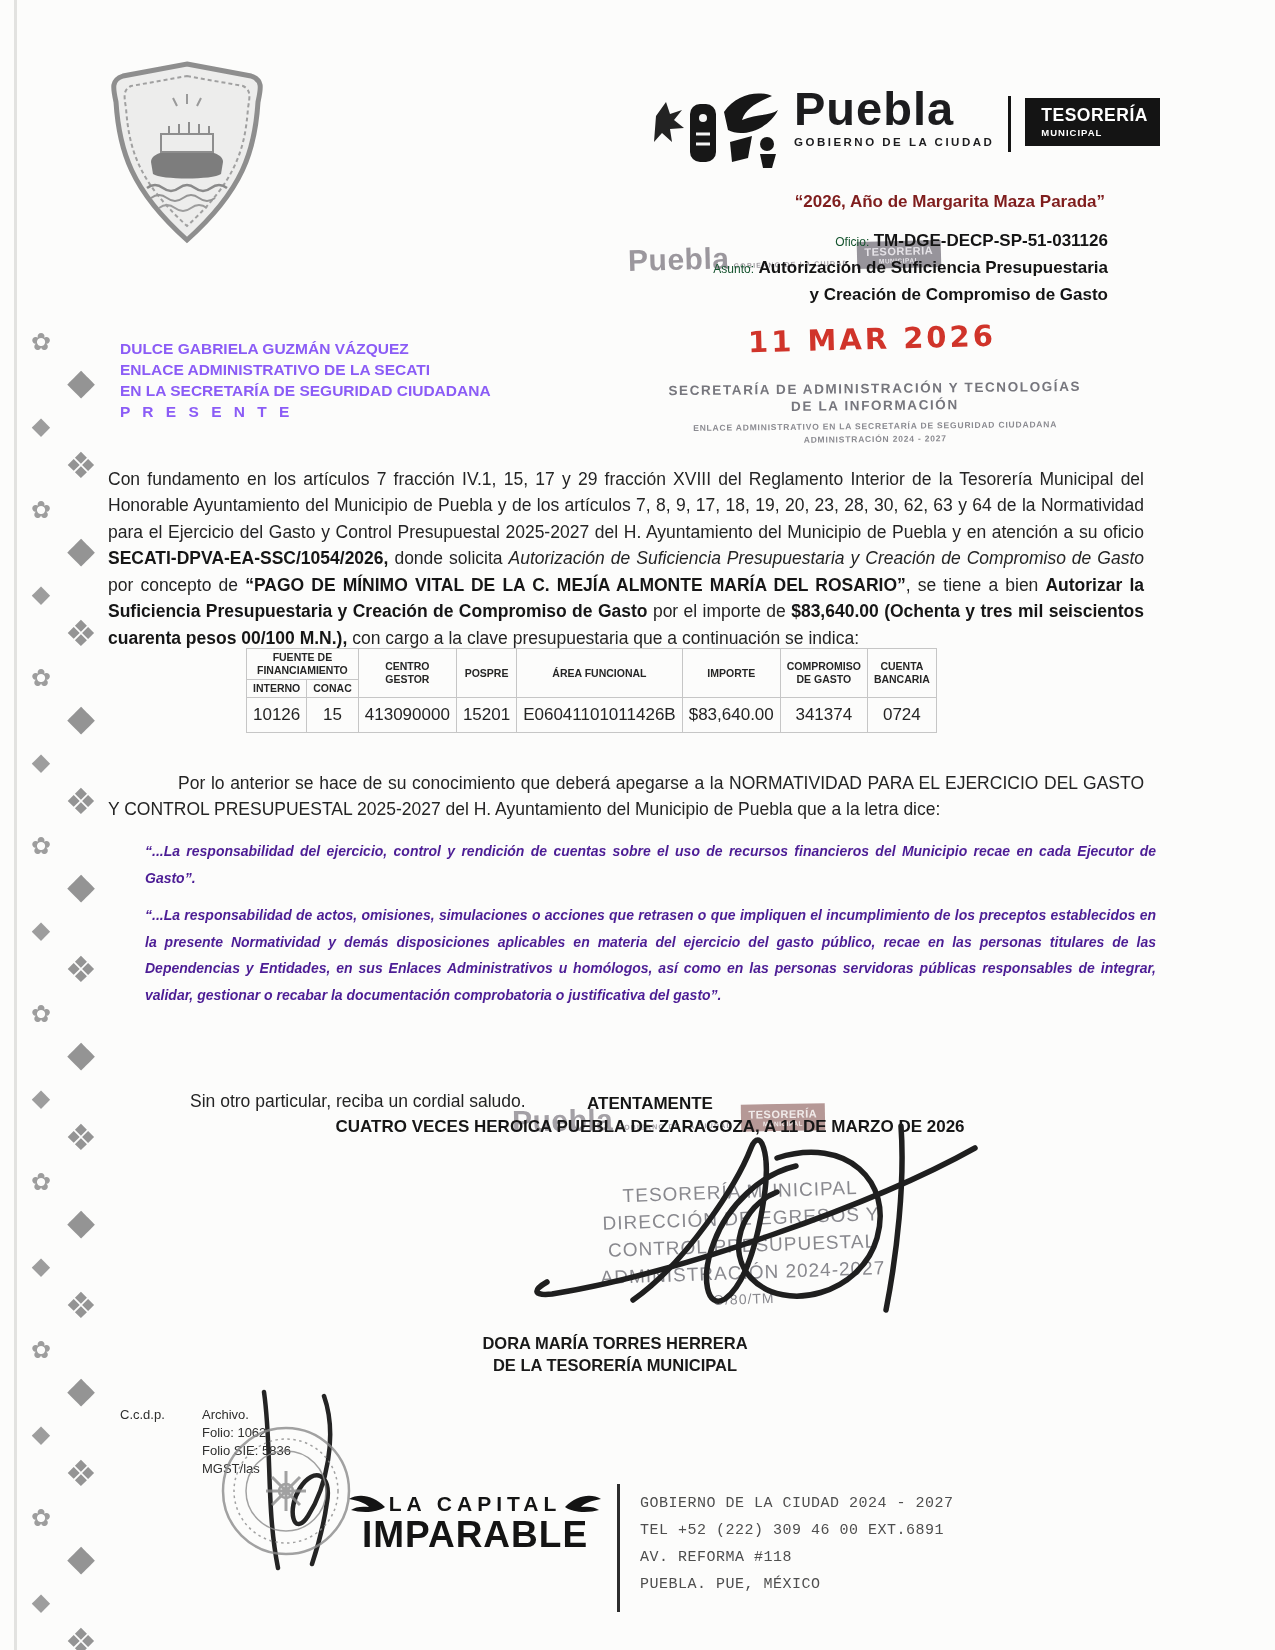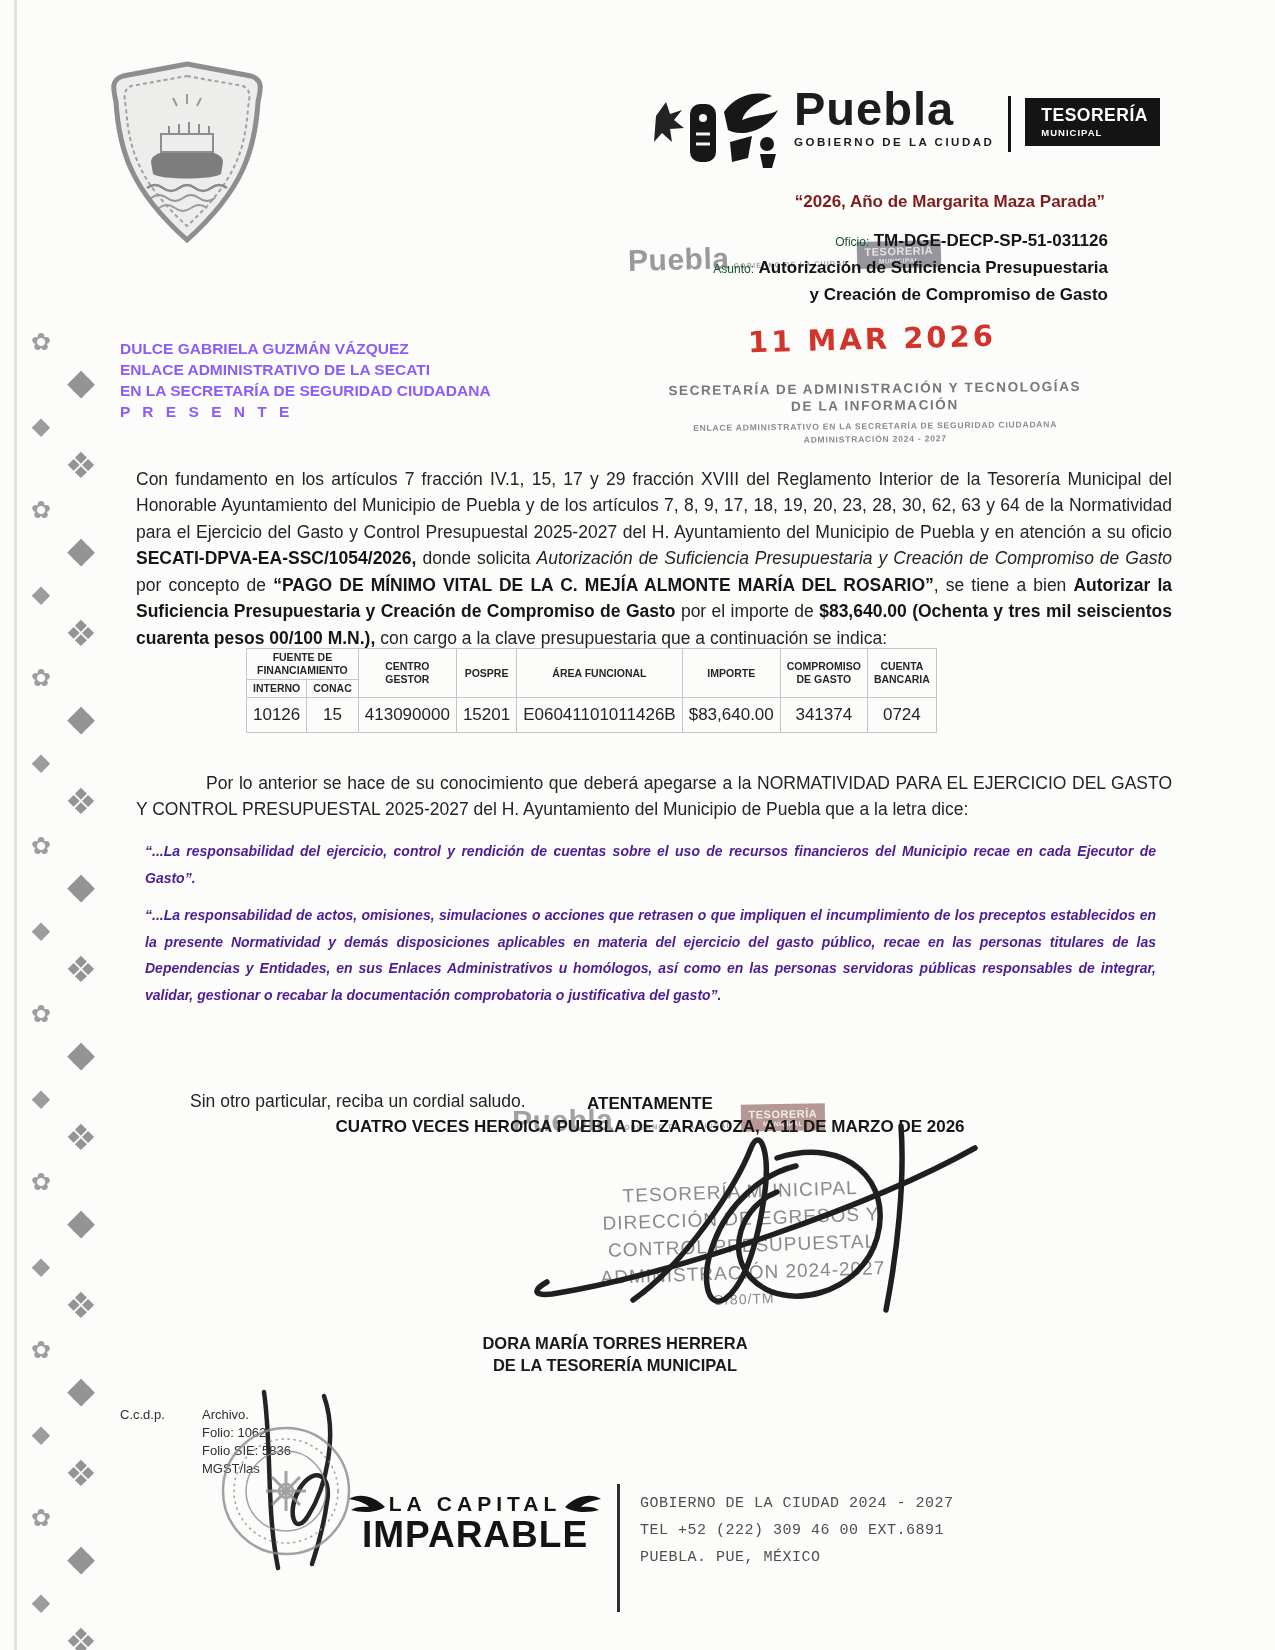--- a/index.html
+++ b/index.html
@@ -46,21 +46,21 @@
   .date-stamp{left:748px;top:322px;font-size:29px;font-weight:800;letter-spacing:3px;
               color:#d0342a;transform:rotate(-1.5deg);font-family:"DejaVu Sans",sans-serif;}
 
   .received{left:630px;top:380px;width:490px;text-align:center;transform:rotate(-.6deg);}
   .received .r1{font-size:13.5px;font-weight:700;letter-spacing:1.6px;color:#76767d;line-height:17px;}
   .received .r3{font-size:8.5px;font-weight:600;letter-spacing:.8px;color:#8b8b91;margin-top:6px;line-height:12px;}
 
   .recipient{left:120px;top:338px;font-weight:800;font-size:15.5px;line-height:21px;color:#8b5cf6;}
   .recipient .sp{letter-spacing:4px;}
 
-  .bodyblock{left:136px;width:1036px;font-size:17.5px;line-height:26.5px;text-align:justify;color:#242424;}
+  .bodyblock{left:108px;width:1036px;font-size:17.5px;line-height:26.5px;text-align:justify;color:#242424;}
   .p1{top:448px;}
   .p2{top:752px;text-indent:70px;}
   .closing{top:1070px;left:190px;text-align:left;width:600px;}
   .sb{font-weight:700;color:#161616;}
   .si{font-style:italic;}
   .quote{left:145px;width:1011px;font-weight:700;font-style:italic;font-size:14px;line-height:26.5px;text-align:justify;color:#4c1d95;}
   .q1{top:824px;}
   .q2{top:888px;}
 
   table.budget{border-collapse:collapse;}
@@ -366,16 +366,17 @@
       </svg>
     </div>
     <div class="fb-imparable">IMPARABLE</div>
   </div>
 
   <div class="abs footer-divider"></div>
 
   <div class="abs footer-addr">
     <div>GOBIERNO DE LA CIUDAD 2024 - 2027</div>
     <div>TEL +52 (222) 309 46 00 EXT.6891</div>
+    <div>AV. REFORMA #118</div>
     <div>PUEBLA. PUE, MÉXICO</div>
   </div>
 
 </div>
 
 </body></html>

